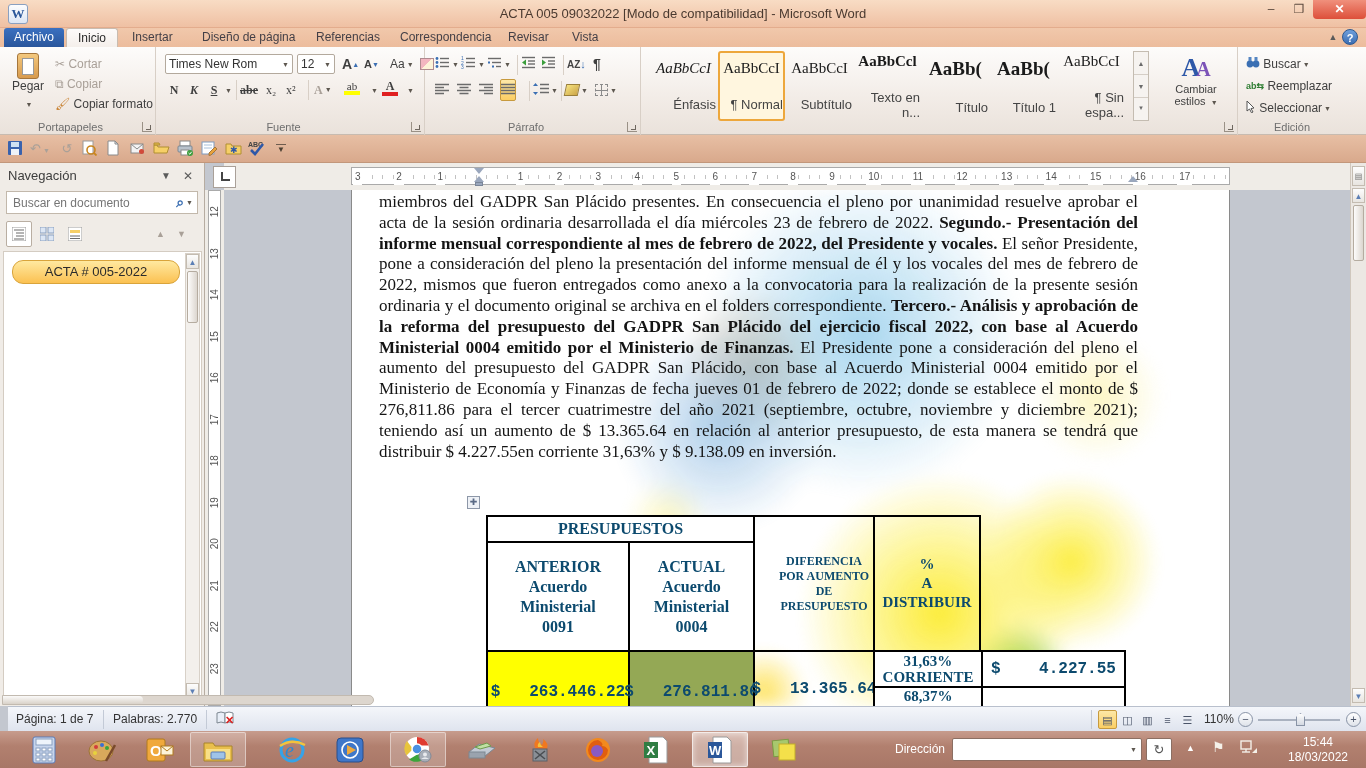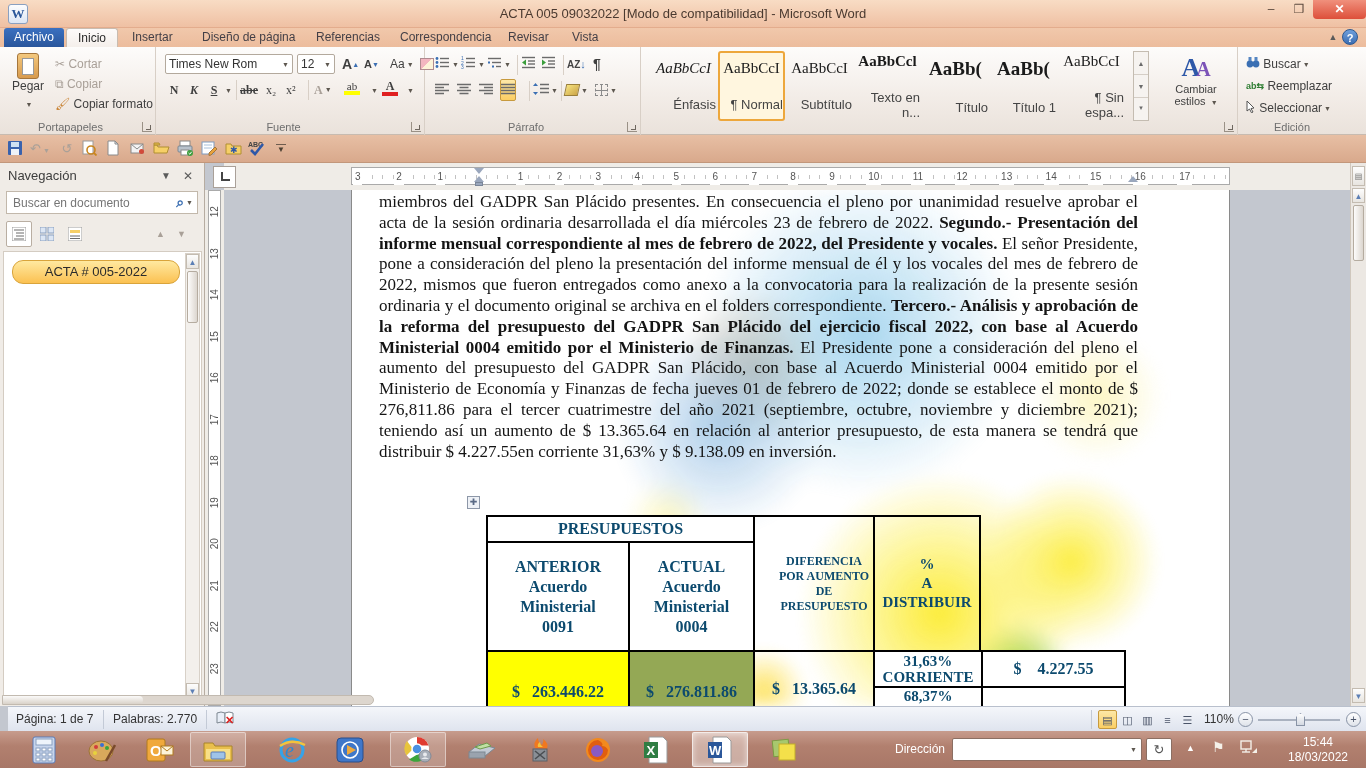--- a/index.html
+++ b/index.html
@@ -117,21 +117,21 @@
       radial-gradient(circle 80px at 30% 88%, rgba(140,196,226,.55), transparent 70%),
       radial-gradient(circle 60px at 36% 64%, rgba(250,240,140,.5), transparent 70%); }
   .para { position:absolute; left:27px; top:2px; width:759px; text-align:justify;
     font-family:"Liberation Serif","DejaVu Serif",serif; font-size:17px; line-height:20.8px; color:#141414; }
   .para .b { font-weight:bold; }
   .anchor-handle { position:absolute; left:115px; top:306px; width:13px; height:13px;
     border:1px solid #8d97a8; background:#eef1f6; color:#5a6a85; font-size:9px; line-height:11px; text-align:center; }
   .tcell { position:absolute; border-left:2px solid #000; border-top:2px solid #000;
     font-family:"Liberation Serif","DejaVu Serif",serif; font-weight:bold; color:#0c4a6e;
     display:flex; align-items:center; justify-content:center; text-align:center; }
-  .pre { white-space:pre; } .prel { white-space:pre-line; }
+  .pre { white-space:pre;font-family:Liberation Mono, monospace; } .prel { white-space:pre-line; }
 
   
   .vscroll { left:1350px; top:163px; width:16px; height:543px; background:#ece8e3; border-left:1px solid #cfc7bd; }
   .hscroll { left:2px; top:695px; width:372px; height:10px; background:#ddd6ce; border:1px solid #c2bab0; border-radius:0 6px 6px 0; }
   .hscroll div { width:140px; height:8px; background:linear-gradient(#fbfaf9,#d9d2c9); border-radius:0 5px 5px 0; }
 
   
   .statusbar { left:8px; top:706px; width:1366px; height:25px;
     background:linear-gradient(#f4f6fa,#dfe4ee); border-top:1px solid #b9c0cd;
     font-size:12px; color:#333; }

